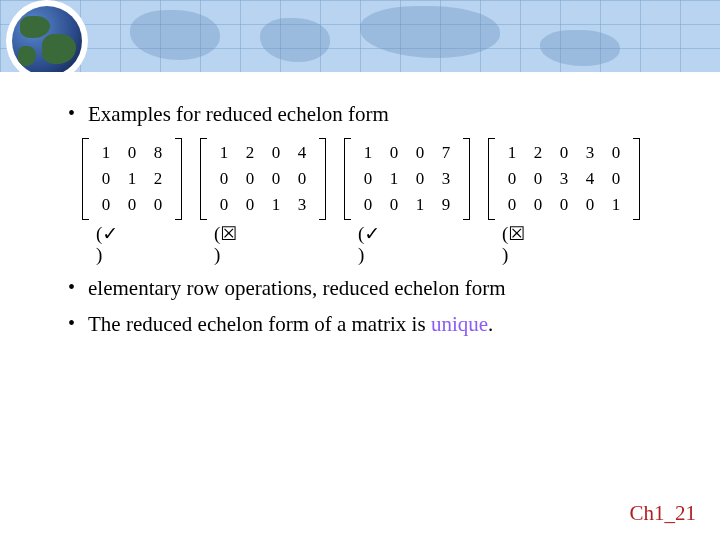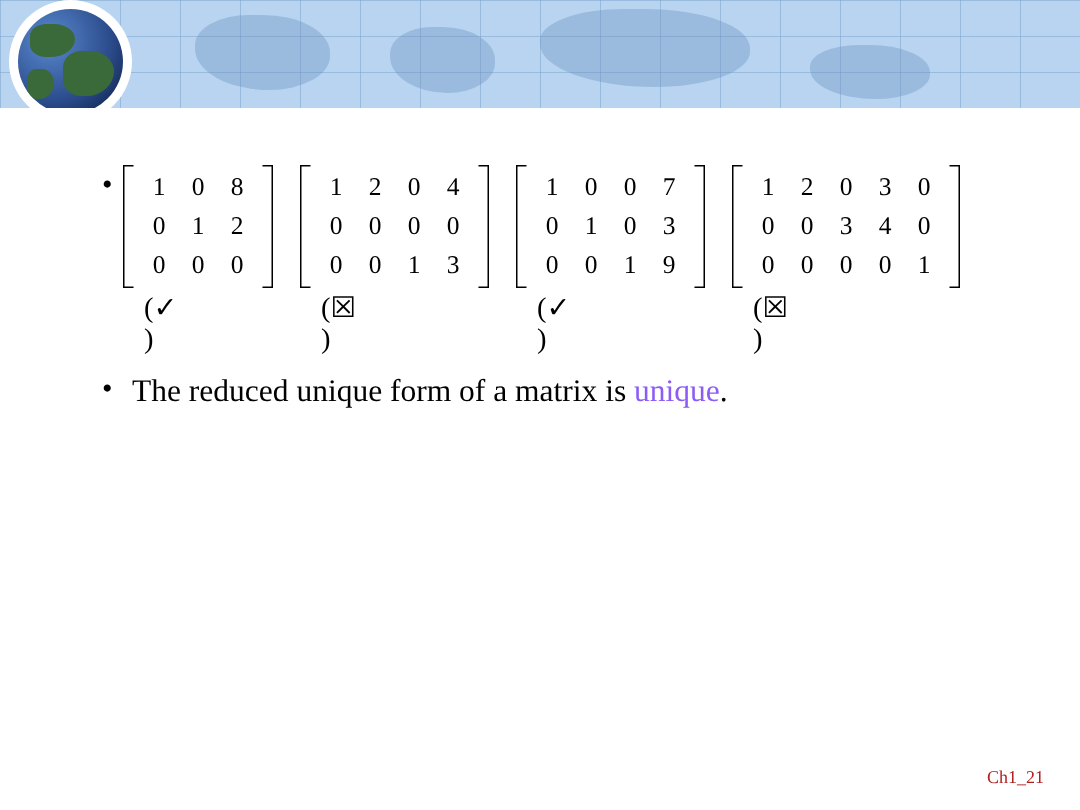--- a/index.html
+++ b/index.html
@@ -123,21 +123,21 @@
     width: 40px;
   }
   .verdict .mark {
     display: inline-block;
   }
   .unique-word { color: #8b5cf6; }
   .footer {
     position: absolute;
     bottom: 14px;
     right: 24px;
-    font-size: 12px;
+    font-size: 21px;
     color: #b02020;
   }
   .m3 .mat-body { grid-template-columns: repeat(3, auto); }
   .m4 .mat-body { grid-template-columns: repeat(4, auto); }
   .m5 .mat-body { grid-template-columns: repeat(5, auto); }
 </style>
 </head>
 <body>
 
 <div class="header">
@@ -151,20 +151,21 @@
       <div class="land" style="left:8px;top:10px;width:30px;height:22px"></div>
       <div class="land" style="left:30px;top:28px;width:34px;height:30px"></div>
       <div class="land" style="left:6px;top:40px;width:18px;height:20px"></div>
     </div>
   </div>
 </div>
 
 <div class="content">
   <ul class="notes">
     <li>
+      <span>Examples for reduced echelon form</span>
       <div class="matrices-row" id="matrices-row">
           <div class="mat-col">
             <div class="matrix m3">
               <div class="bracket left"></div>
               <div class="mat-body">
                 <span>1</span>
                 <span>0</span>
                 <span>8</span>
                 <span>0</span>
                 <span>1</span>
@@ -239,18 +240,23 @@
                 <span>0</span>
                 <span>1</span>
               </div>
               <div class="bracket right"></div>
             </div>
             <div class="verdict">(<span class="mark">☒</span><br>)</div>
           </div>
         </div>
     </li>
     <li>
-      <span>The reduced unique form of a matrix is </span><span class="unique-word">unique</span><span>.</span>
+      <span>elementary row operations,</span>
+      <span> </span>
+      <span>reduced echelon form</span>
+    </li>
+    <li>
+      <span>The reduced echelon form of a matrix is </span><span class="unique-word">unique</span><span>.</span>
     </li>
   </ul>
 </div>
 
 <div class="footer">Ch1_21</div>
 
 </body></html>

